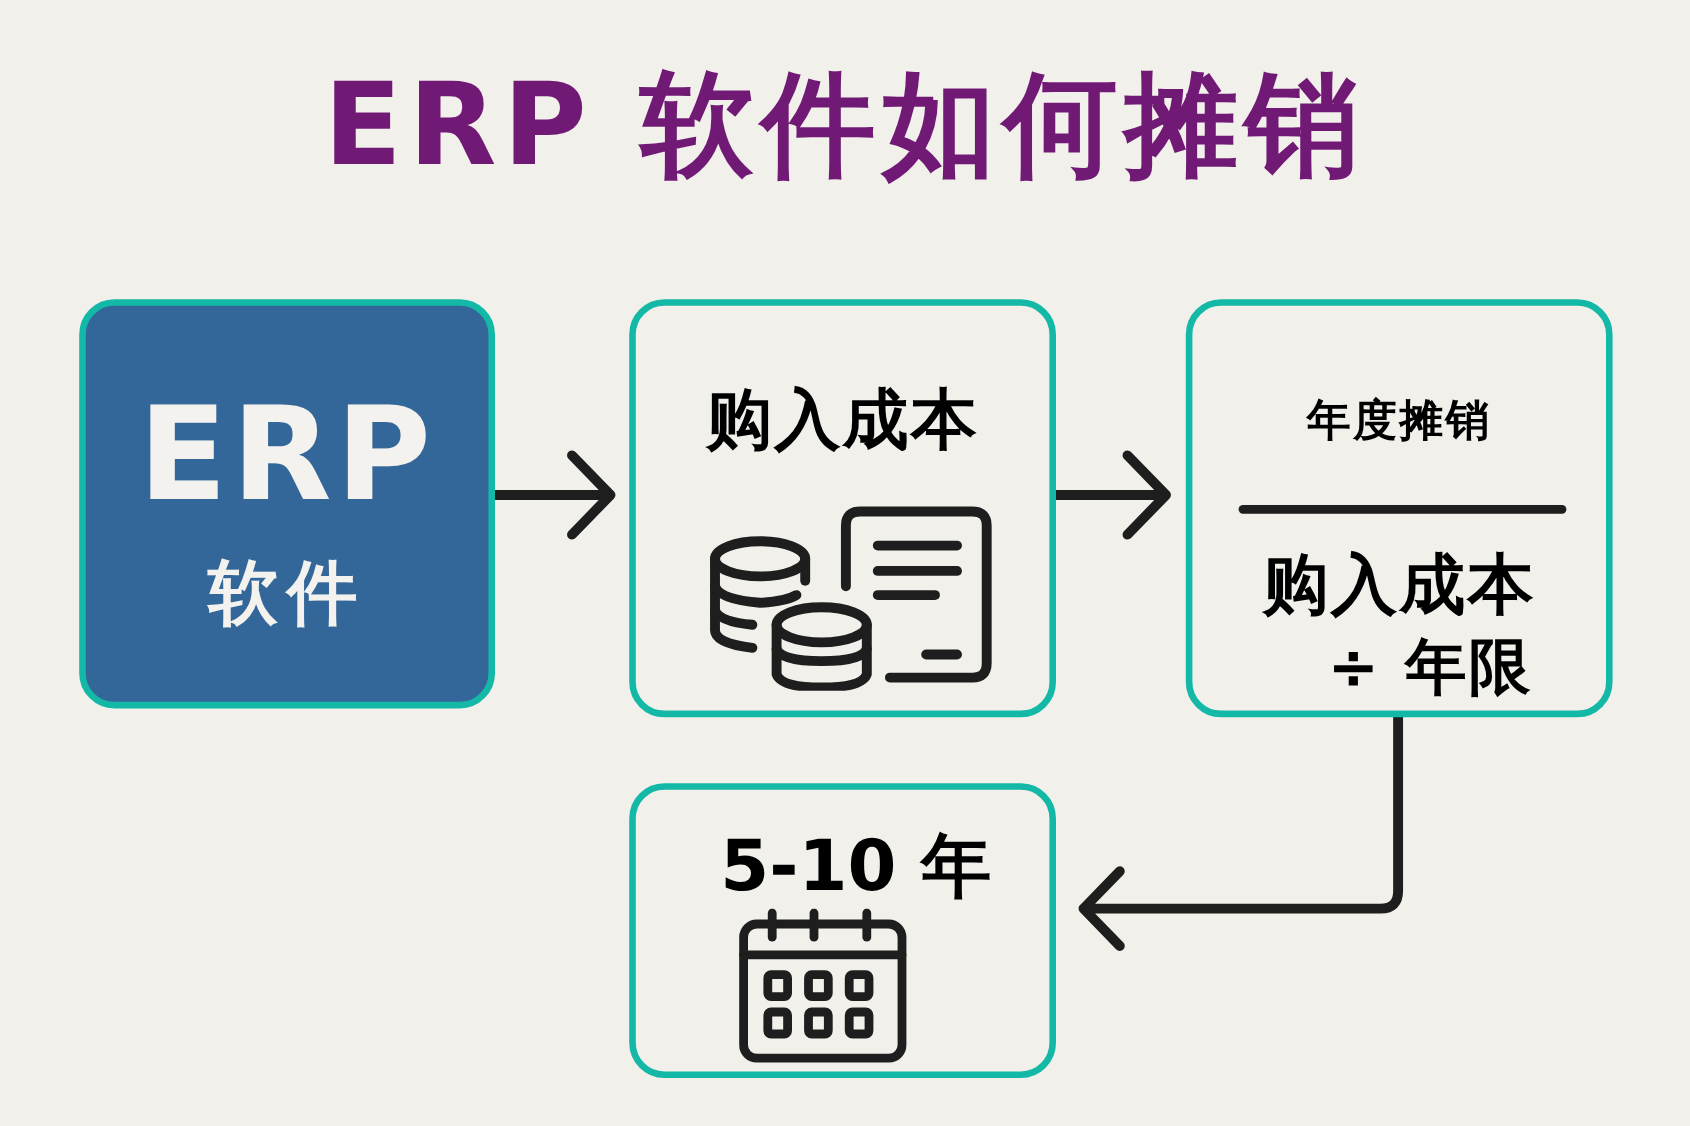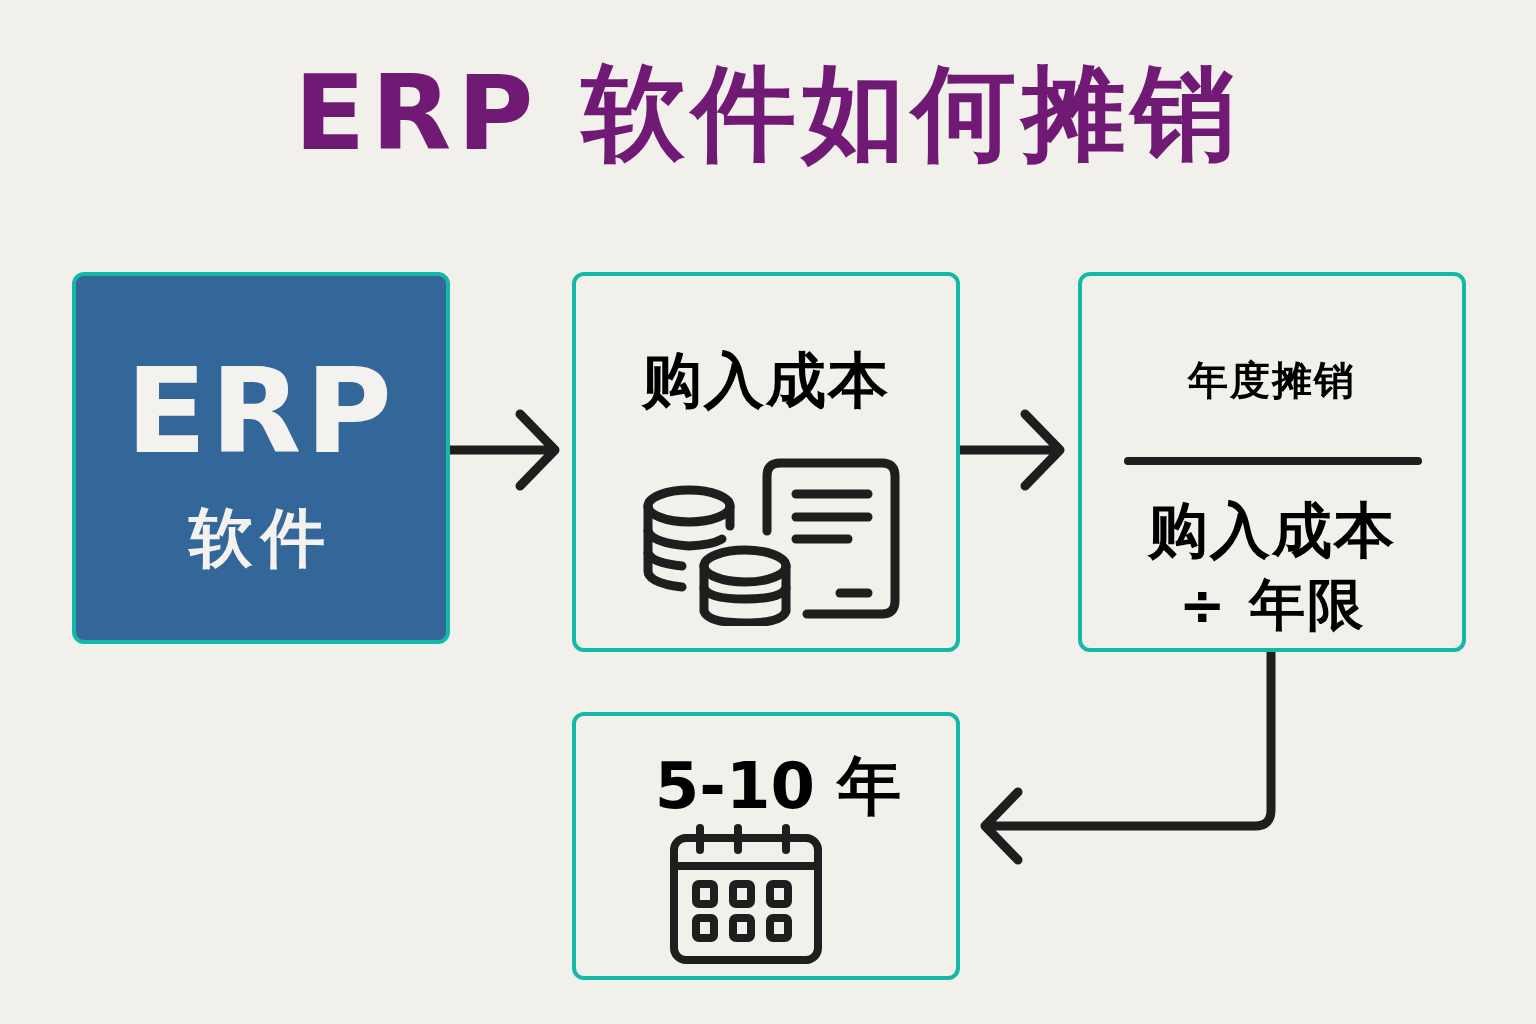--- a/index.html
+++ b/index.html
@@ -5,39 +5,39 @@
   html, body { margin:0; padding:0; }
   body {
     width:1536px; height:1024px; background:#f2f0eb; position:relative; overflow:hidden;
     font-family:"DejaVu Sans", "Liberation Sans", sans-serif; color:#1a1a1a;
   }
   .title {
     position:absolute; left:0; top:48px; width:1536px; text-align:center;
     font-size:104px; font-weight:bold; letter-spacing:6px; line-height:130px; color:#701a75;
   }
   .box {
-    position:absolute; box-sizing:border-box; border:4px solid #14b8a6; border-radius:12px;
+    position:absolute; box-sizing:border-box; border:6px solid #14b8a6; border-radius:32px;
     background:#f2f0eb;
   }
   #box-erp { left:72px; top:272px; width:378px; height:372px; background:#336699; }
   #box-cost { left:572px; top:272px; width:388px; height:380px; }
   #box-annual { left:1078px; top:272px; width:388px; height:380px; }
   #box-years { left:572px; top:712px; width:388px; height:268px; }
 
   .erp-big { position:absolute; left:0; top:70px; width:100%; text-align:center; color:#f4f2ee;
     font-size:118px; font-weight:bold; letter-spacing:4px; line-height:130px; }
   .erp-small { position:absolute; left:0; top:222px; width:100%; text-align:center; color:#f4f2ee;
     font-size:64px; font-weight:bold; letter-spacing:8px; line-height:80px; }
 
   .box-title { position:absolute; left:0; width:100%; text-align:center; font-weight:bold; color:#000000; }
   #cost-title { top:64px; font-size:60px; line-height:80px; letter-spacing:2px; }
   #annual-title { top:64px; font-size:40px; line-height:80px; letter-spacing:2px; }
   .frac-line { position:absolute; left:42px; width:298px; top:181px; height:8px; background:#1e1e1e; border-radius:4px; }
   #annual-num { top:216px; font-size:60px; line-height:76px; letter-spacing:2px; }
-  #annual-den { top:294px; font-size:56px; line-height:70px; letter-spacing:2px; }
+  #annual-den { top:294px; font-size:56px; line-height:70px; letter-spacing:2px;padding-left:28px; }
   #years-title { top:30px; left:12px; font-size:64px; line-height:80px; }
 
   svg.overlay { position:absolute; left:0; top:0; width:1536px; height:1024px; pointer-events:none; }
   .icon { position:absolute; }
 </style>
 </head>
 <body>
 
 <div class="title">ERP 软件如何摊销</div>
 

